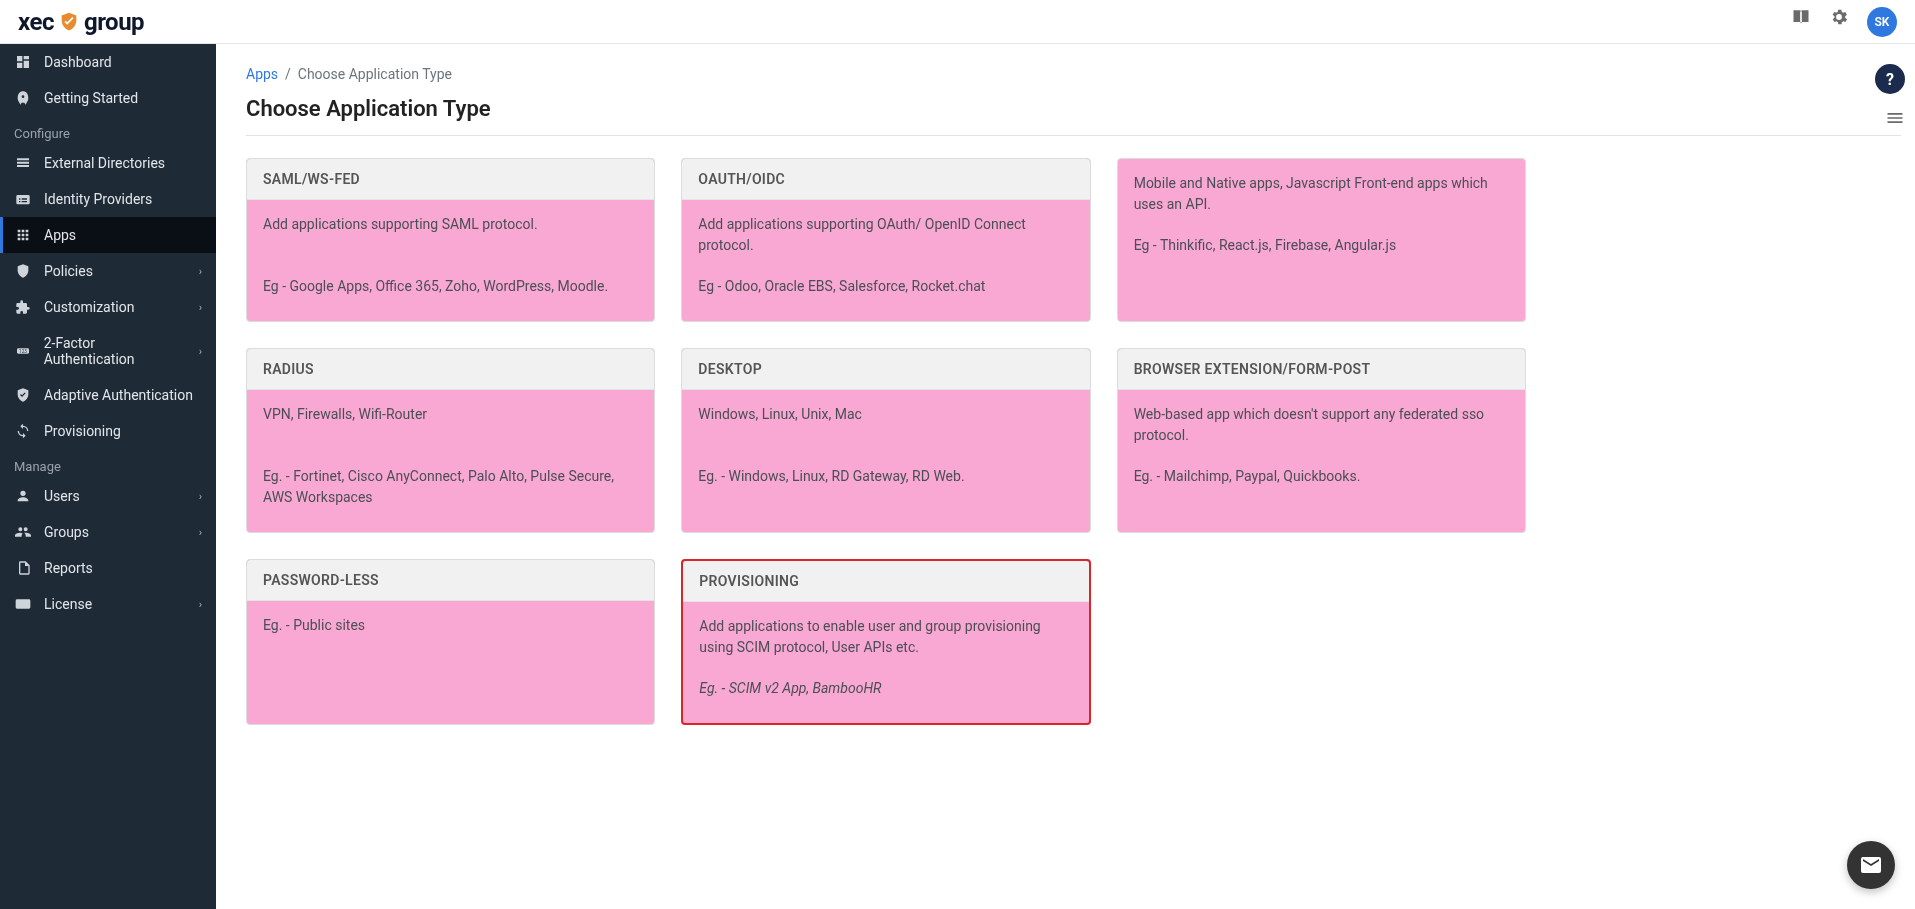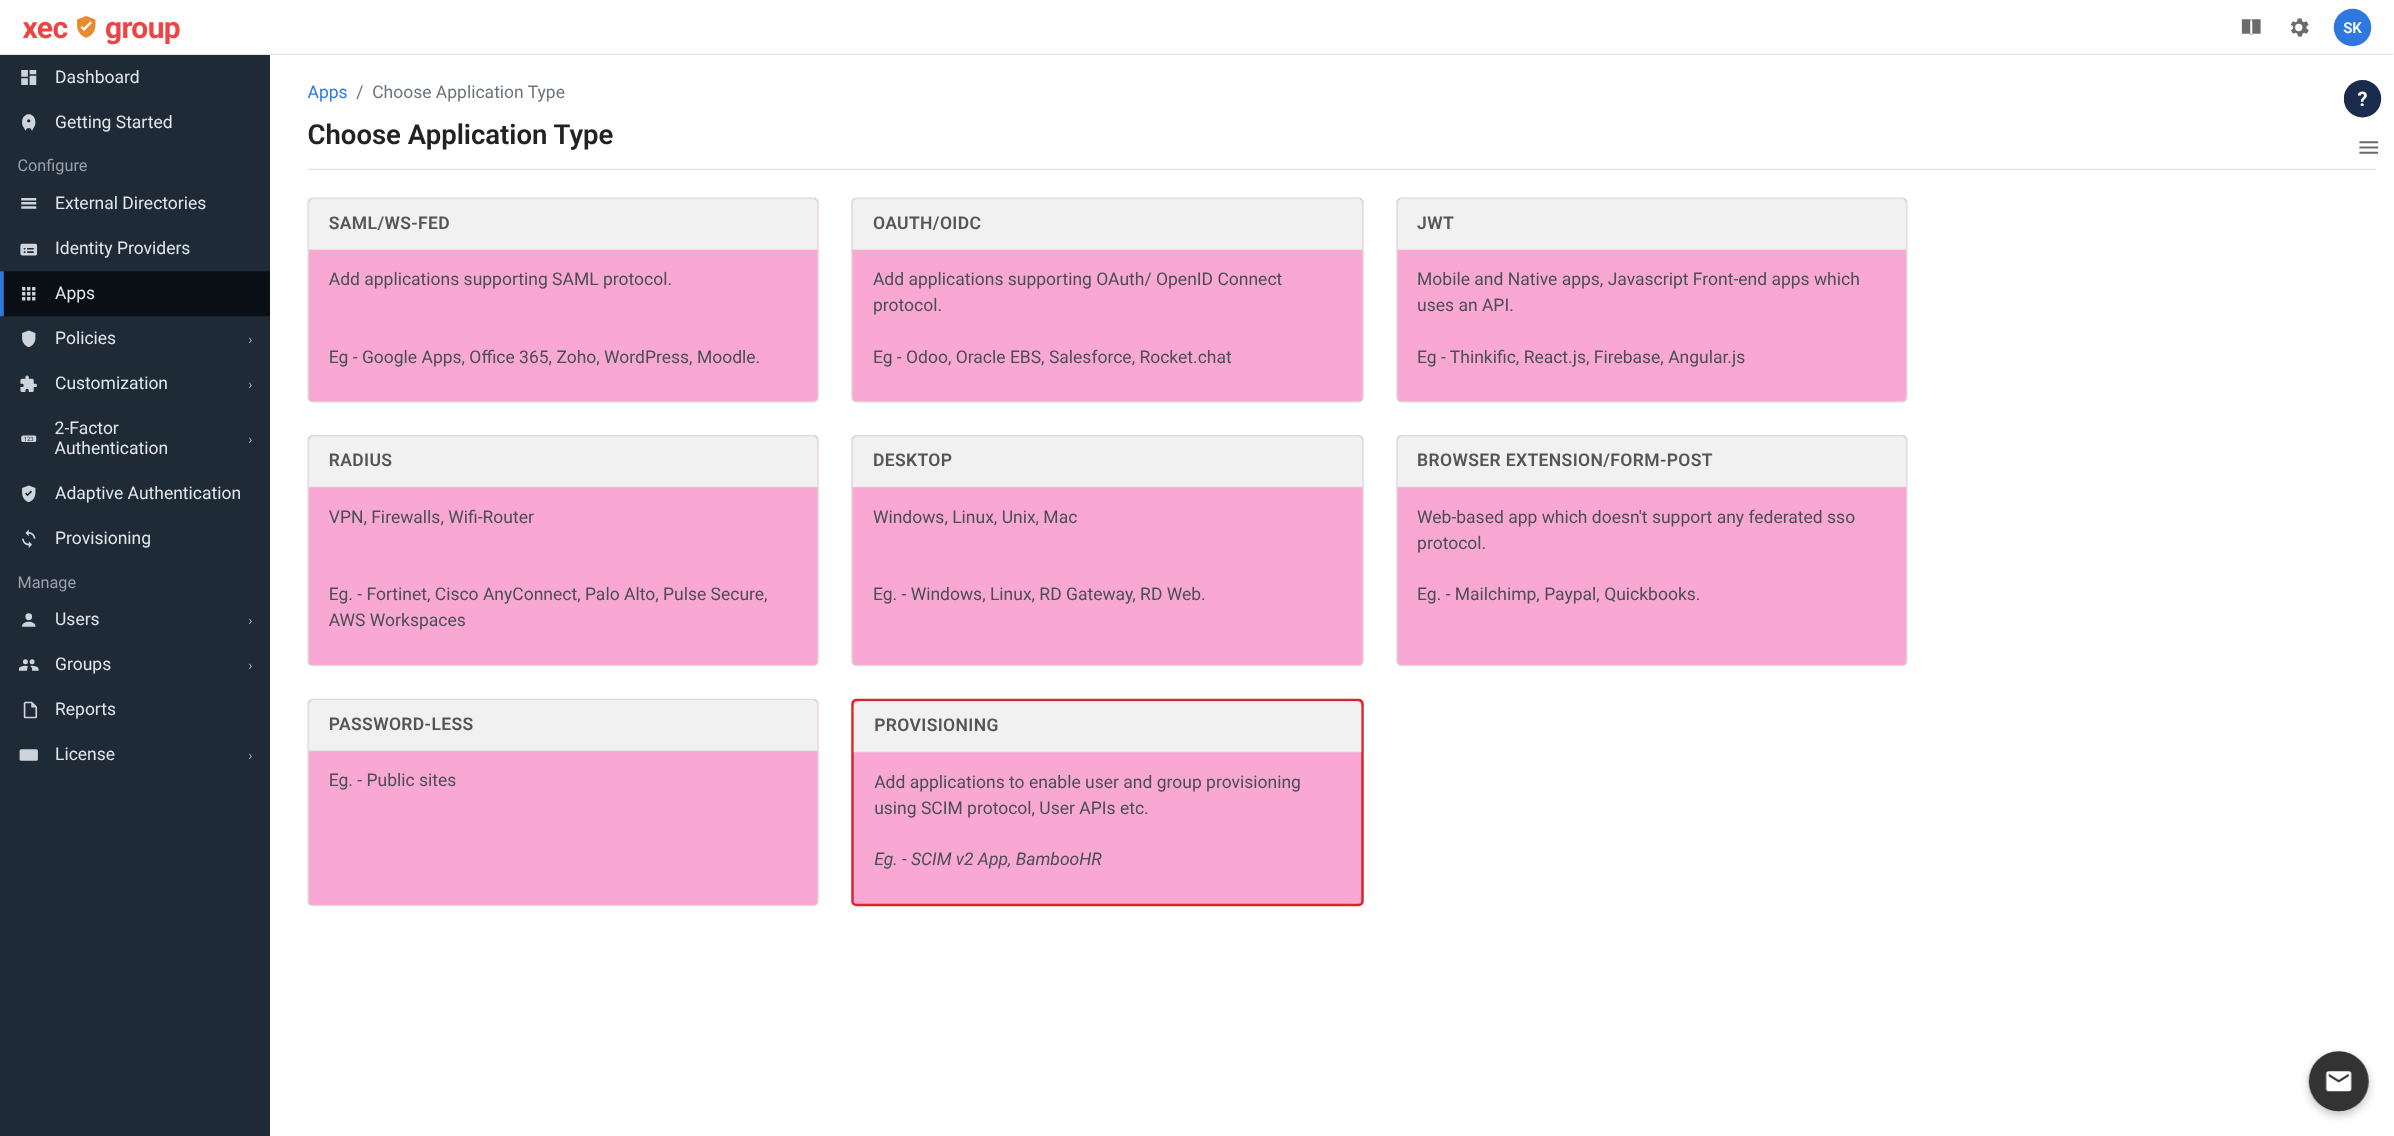--- a/index.html
+++ b/index.html
@@ -1,21 +1,21 @@
 <!DOCTYPE html>
 <html><head>
 <meta charset="utf-8">
 <style>
 * { margin: 0; padding: 0; box-sizing: border-box; }
 body { font-family: -apple-system, BlinkMacSystemFont, "Segoe UI", Roboto, sans-serif; background: #fff; color: #333; overflow-x: hidden; }
 
 .topbar { height: 44px; display: flex; align-items: center; justify-content: space-between; padding: 0 18px; border-bottom: 1px solid #e5e5e5; background: #fff; }
-.logo { display:flex; align-items:center; gap:4px; font-size: 24px; font-weight: 700; color: #ef4444; letter-spacing: -0.5px; }
+.logo { display:flex; align-items:center; gap:4px; font-size: 24px; font-weight: 700; color: #0f172a; letter-spacing: -0.5px; }
 .logo .shield { display:inline-flex; }
-.top-actions { display:flex; align-items:center; gap: 18px; }
+.top-actions { display:flex; gap: 18px; }
 .top-icon { color:#6b6b6b; cursor:pointer; display:flex; }
 .avatar { width: 30px; height: 30px; border-radius: 50%; background: #2f78e0; color: #fff; display:flex; align-items:center; justify-content:center; font-size: 12px; font-weight:600; cursor:pointer; }
 
 .layout { display:flex; height: calc(100vh - 44px); }
 .sidebar { width: 216px; background: #1f2a37; color: #d0d5db; overflow-y:auto; flex-shrink:0; }
 .side-item { display:flex; align-items:center; gap: 12px; padding: 10px 14px; cursor:pointer; font-size: 14px; color:#e2e5ea; position:relative; }
 .side-item.active { background: #0a0f16; }
 .side-item.active::before { content:""; position:absolute; left:0; top:0; bottom:0; width:3px; background:#2f78e0; }
 .side-item .icon { width: 18px; display:flex; justify-content:center; color:#cfd3da; }
 .side-item .chev { margin-left:auto; color:#aab0b9; font-size: 11px; }
@@ -223,21 +223,20 @@
             </div>
           </div>
           <div class="card">
             <div class="card-header">OAUTH/OIDC</div>
             <div class="card-body">
               <div class="card-desc">Add applications supporting OAuth/ OpenID Connect protocol.</div>
               <div class="card-eg">Eg - Odoo, Oracle EBS, Salesforce, Rocket.chat</div>
             </div>
           </div>
           <div class="card">
-            <div class="card-header">JWT</div>
             <div class="card-body">
               <div class="card-desc">Mobile and Native apps, Javascript Front-end apps which uses an API.</div>
               <div class="card-eg">Eg - Thinkific, React.js, Firebase, Angular.js</div>
             </div>
           </div>
           <div class="card">
             <div class="card-header">RADIUS</div>
             <div class="card-body">
               <div class="card-desc">VPN, Firewalls, Wifi-Router</div>
               <div class="card-eg">Eg. - Fortinet, Cisco AnyConnect, Palo Alto, Pulse Secure, AWS Workspaces</div>

